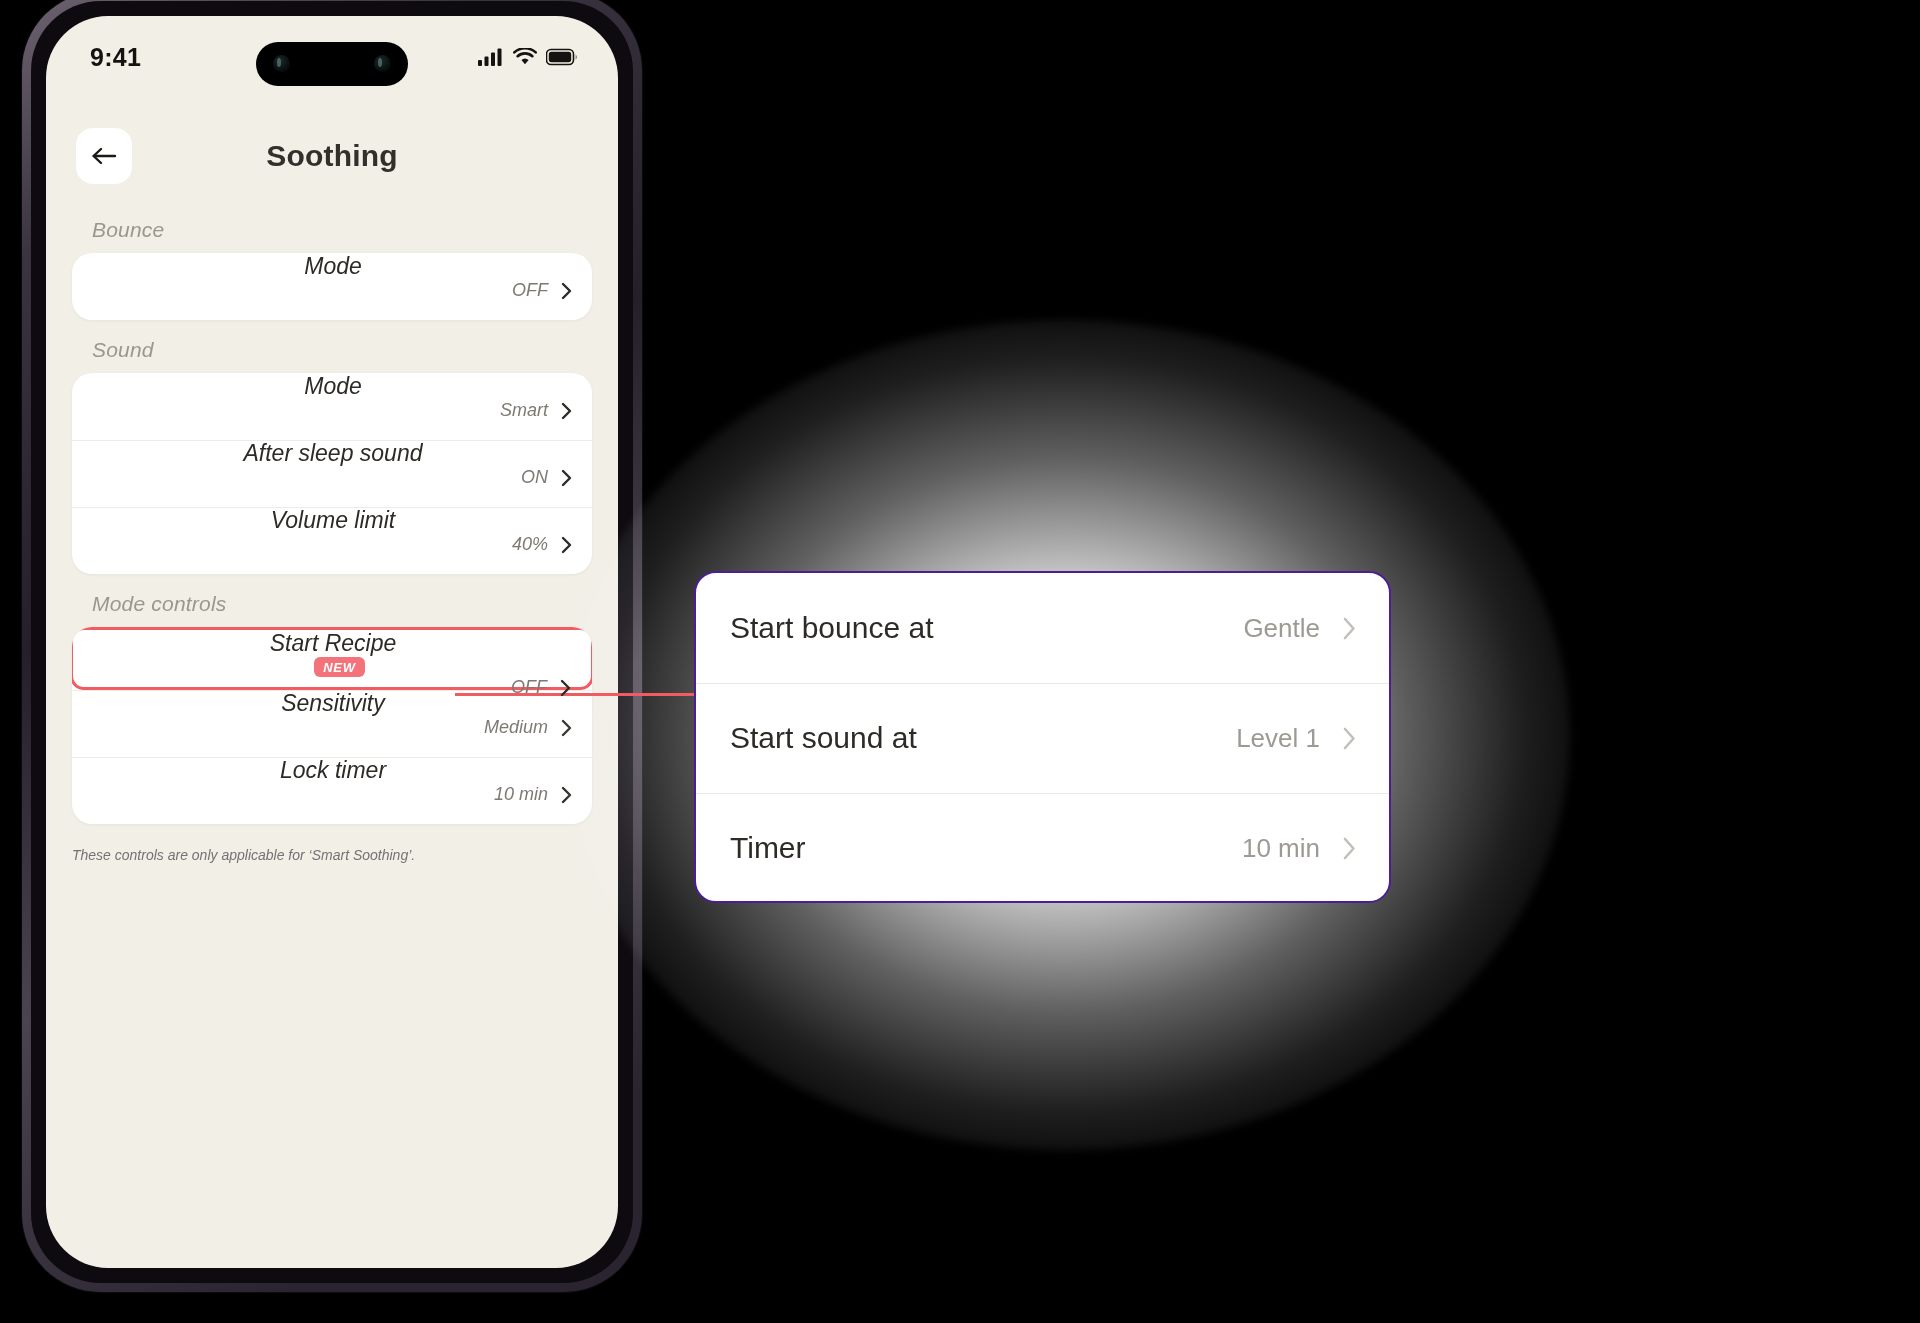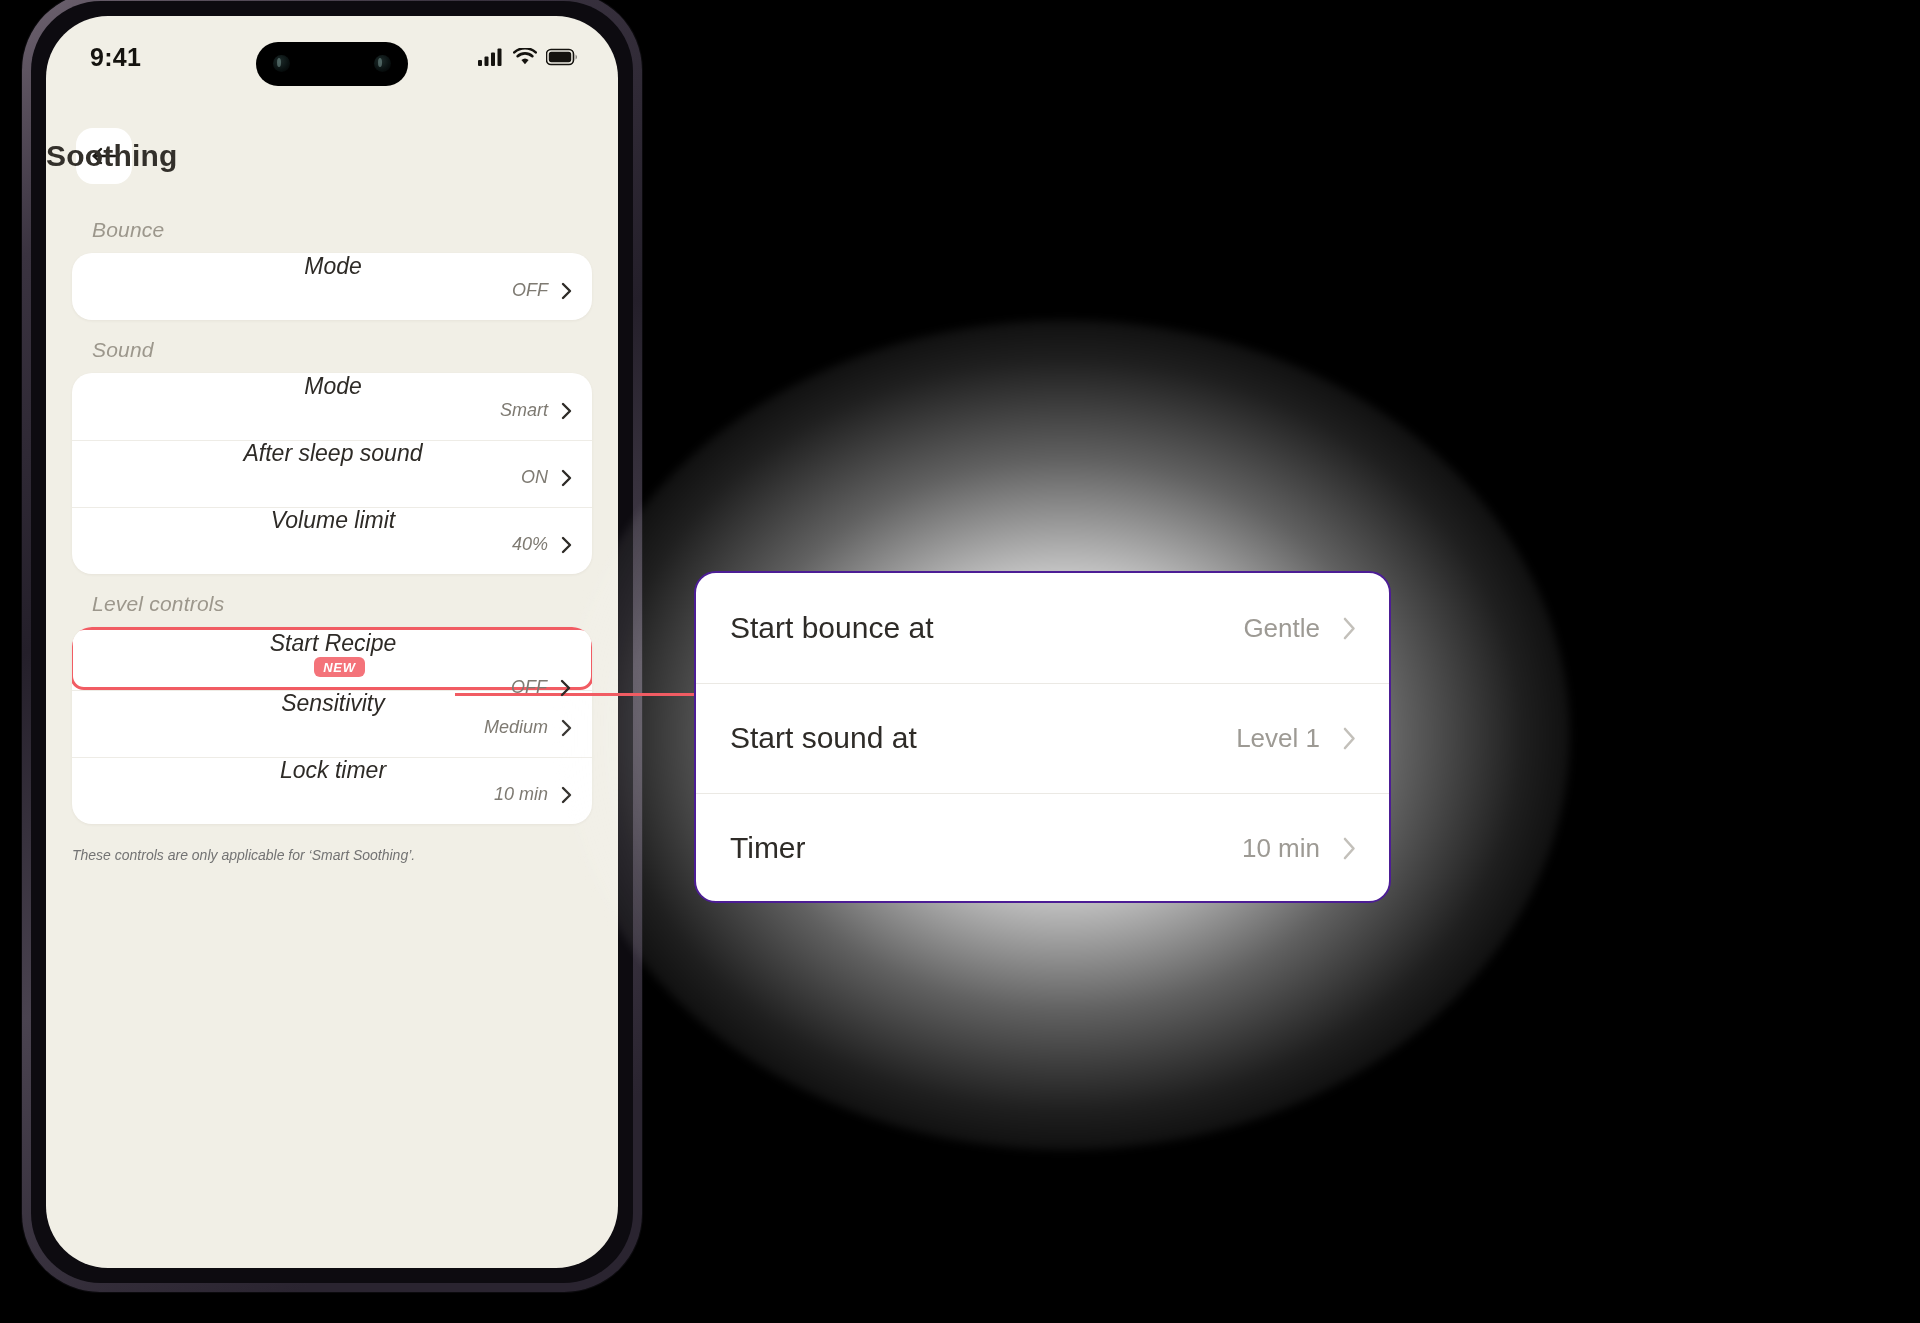--- a/index.html
+++ b/index.html
@@ -129,21 +129,21 @@
     background: #ffffff;
     display: flex;
     align-items: center;
     justify-content: center;
     flex: none;
     cursor: pointer;
   }
   #header-title {
     position: absolute;
     left: 0; right: 0;
-    text-align: left;
+    text-align: center;
     font-size: 30px;
     font-weight: 600;
     color: #33302b;
     letter-spacing: 0.2px;
     pointer-events: none;
   }
 
   
   #phone-content {
     position: absolute;
@@ -397,21 +397,21 @@
               <span class="row-label">Volume limit</span>
               <span class="row-right">
                 <span class="row-value">40%</span>
                 <svg class="chev" viewBox="0 0 11 18">
                   <path d="M2 2 L9 9 L2 16" stroke="#2e2b27" stroke-width="2.4" fill="none" stroke-linecap="round" stroke-linejoin="round"></path>
                 </svg>
               </span>
             </div>
           </div>
 
-          <div class="section-label">Level controls</div>
+          <div class="section-label">Mode controls</div>
           <div class="card">
             <div class="row highlight-row">
               <span class="row-label">Start Recipe</span>
               <span class="badge-new">NEW</span>
               <span class="row-right">
                 <span class="row-value">OFF</span>
                 <svg class="chev" viewBox="0 0 11 18">
                   <path d="M2 2 L9 9 L2 16" stroke="#2e2b27" stroke-width="2.4" fill="none" stroke-linecap="round" stroke-linejoin="round"></path>
                 </svg>
               </span>

